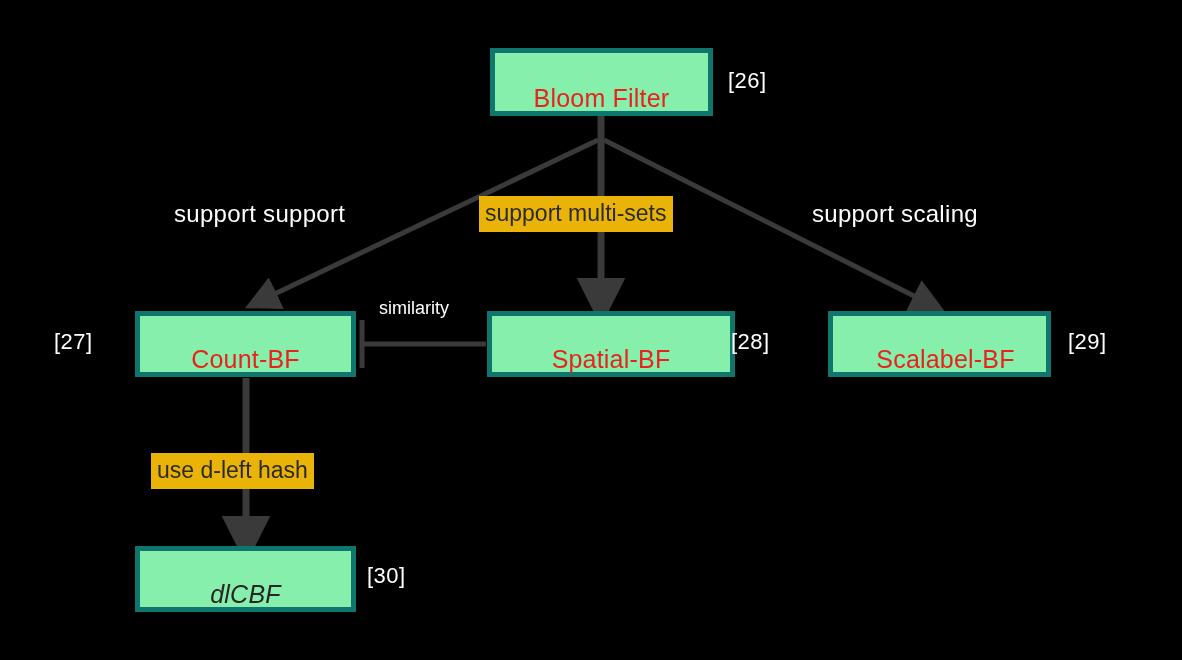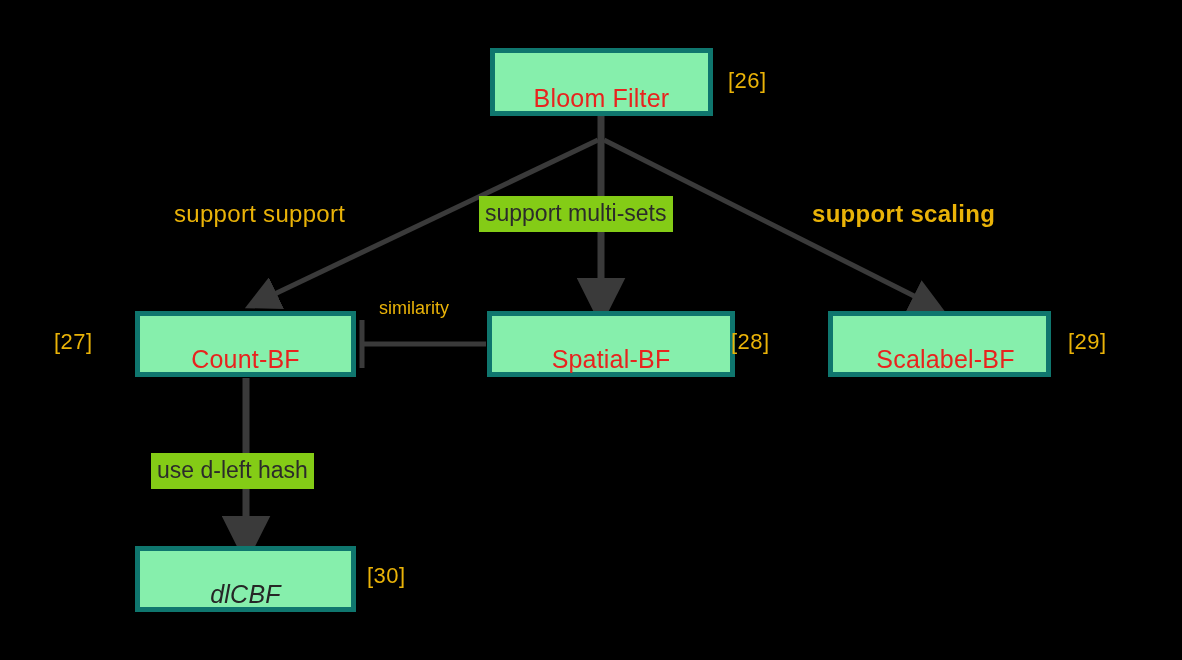--- a/index.html
+++ b/index.html
@@ -41,33 +41,33 @@
     line-height: 1;
     letter-spacing: 0.2px;
     white-space: nowrap;
   }
   .node.red   { color: #e8231e; }
   .node.dark  { color: #262626; font-style: italic; }
 
   
   .edge-label {
     position: absolute;
-    background: #84cc16;
+    background: #eab308;
     color: #2b2b2b;
     font-size: 23px;
     line-height: 1.22;
     padding: 3px 6px 5px 6px;
     white-space: nowrap;
     box-sizing: border-box;
   }
 
   
   .dim-label {
     position: absolute;
-    color: #eab308;
+    color: #ffffff;
     background: transparent;
     font-size: 23px;
     line-height: 1.2;
     white-space: nowrap;
     box-sizing: border-box;
   }
   .dim-label.cite {
     font-size: 22px;
     letter-spacing: 0.5px;
   }
@@ -123,21 +123,21 @@
   </div>
 
   <div class="dim-label branch" style="left:174px; top:200px;">
     <span>support support</span>
   </div>
 
   <div class="edge-label" style="left:479px; top:196px;">
     <span>support multi-sets</span>
   </div>
 
-  <div class="dim-label branch" style="left:812px; top:200px;font-weight:bold;">
+  <div class="dim-label branch" style="left:812px; top:200px;">
     <span>support scaling</span>
   </div>
 
   <div class="dim-label" style="left:379px; top:298px; font-size:18px;">
     <span>similarity</span>
   </div>
 
   <div class="edge-label" style="left:151px; top:441px;margin-top:12px;">
     <span>use d-left hash</span>
   </div>

